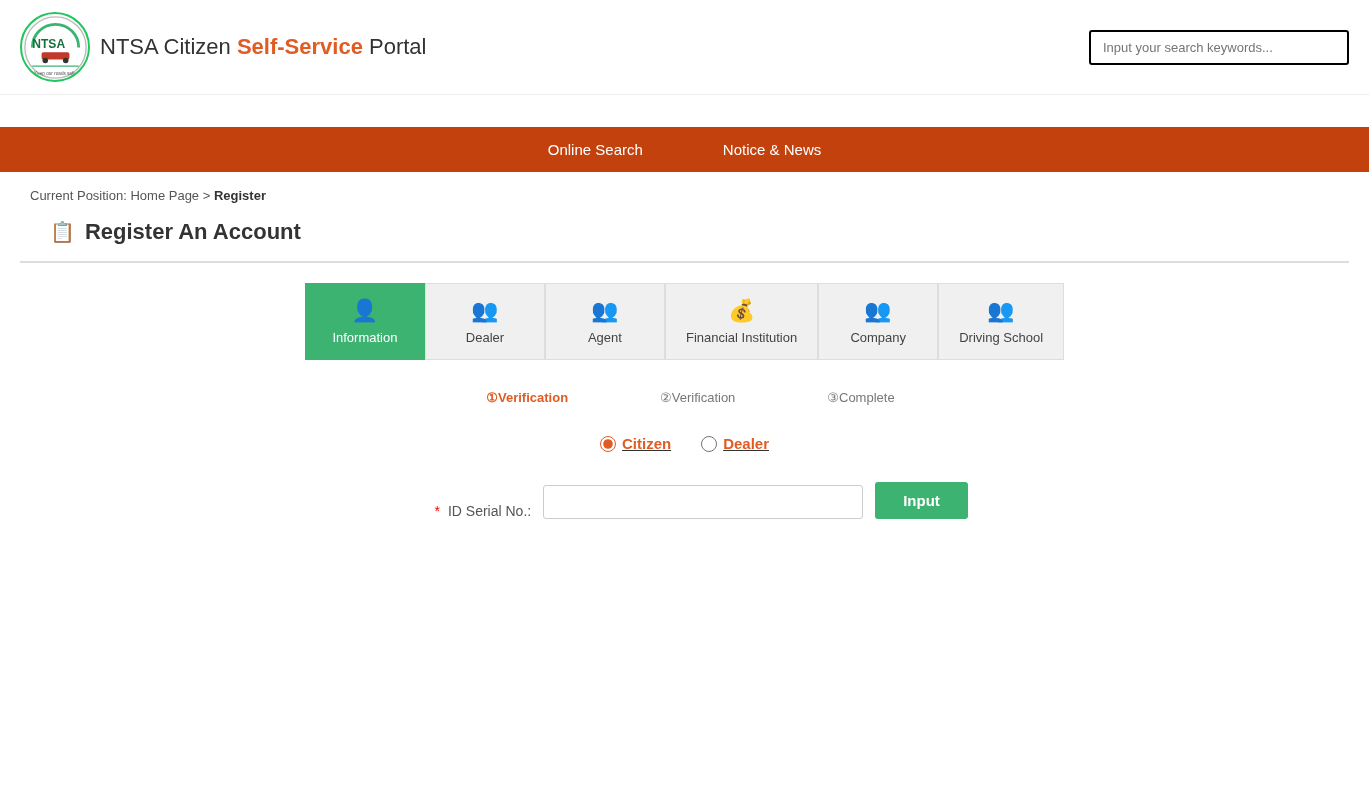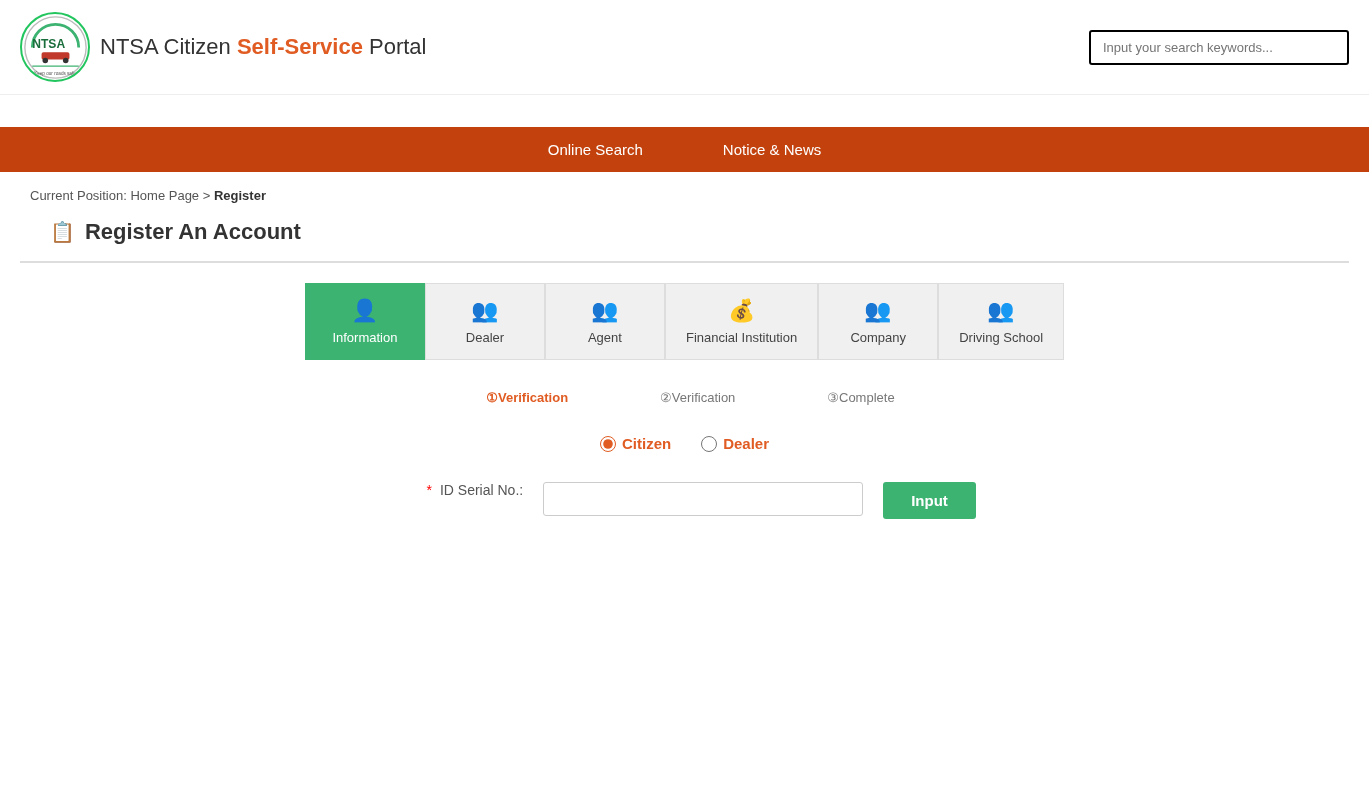--- a/index.html
+++ b/index.html
@@ -156,20 +156,21 @@
       align-items: center;
       margin-top: 30px;
       gap: 30px;
     }
 
     
     .radio-group {
       display: flex;
       gap: 30px;
       align-items: flex-start;
+      text-decoration: underline;
     }
     .radio-label {
       display: flex;
       align-items: center;
       gap: 6px;
       font-size: 15px;
       cursor: pointer;
     }
     .radio-label input[type="radio"] {
       width: 16px;
@@ -177,22 +178,22 @@
       accent-color: #e05c23;
     }
     .radio-label .label-text {
       color: #e05c23;
       font-weight: bold;
     }
 
     
     .field-row {
       display: flex;
-      align-items: flex-start;
-      gap: 20px;
+      align-items: flex-end;
+      gap: 12px;
     }
     .field-label {
       font-size: 14px;
       color: #555;
       text-align: right;
       min-width: 130px;
     }
     .field-label .required {
       color: red;
       margin-right: 4px;

